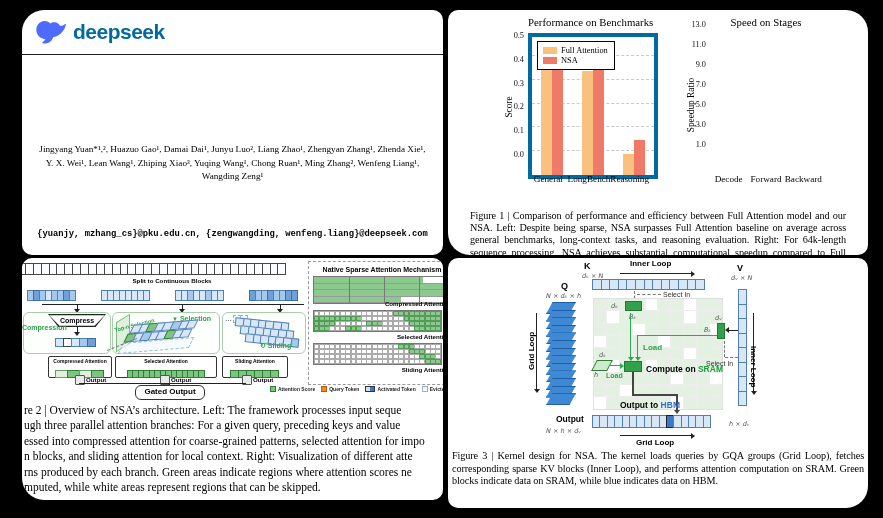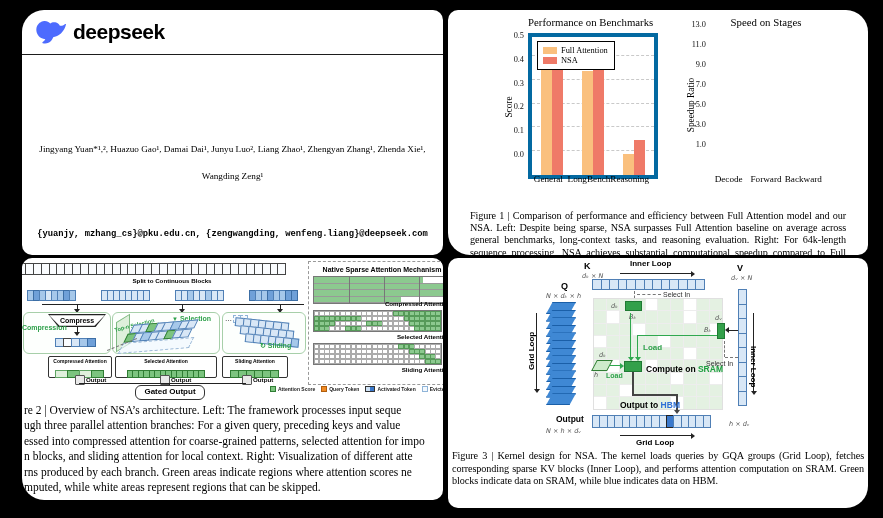--- a/index.html
+++ b/index.html
@@ -6,21 +6,21 @@
   .stage{position:relative;width:883px;height:518px;background:#000;overflow:hidden;
          font-family:"Liberation Serif",serif;}
   .card{position:absolute;background:#fff;overflow:hidden;border-radius:10px;}
   #card-tl{left:22px;top:10px;width:421px;height:245px;border-radius:22px 10px 10px 10px;}
   #card-tr{left:448px;top:10px;width:420px;height:245px;border-radius:10px 22px 10px 22px;}
   #card-bl{left:22px;top:258px;width:421px;height:242px;border-radius:10px 10px 10px 22px;}
   #card-br{left:448px;top:258px;width:420px;height:250px;border-radius:10px 10px 22px 10px;}
 
   
   .logo-row{position:absolute;left:12px;top:9px;display:flex;align-items:center;gap:5px;}
-  .logo-text{font:bold 21px "Liberation Sans",sans-serif;color:#000000;letter-spacing:-.5px;}
+  .logo-text{font:bold 21px "Liberation Sans",sans-serif;color:#0369a1;letter-spacing:-.5px;}
   .tl-rule{position:absolute;left:0;right:0;top:44px;border-top:1.6px solid #1d1d1d;}
   .tl-title{position:absolute;left:20px;right:20px;top:84px;margin:0;text-align:center;
             font:bold 14.5px "Liberation Serif",serif;line-height:1.35;}
   .tl-authors{position:absolute;left:6px;right:6px;top:133px;margin:0;text-align:center;
               font:9.2px "Liberation Serif",serif;line-height:13.5px;}
   .tl-affils{position:absolute;left:4px;right:4px;top:178px;margin:0;text-align:center;
              font:bold 9.2px "Liberation Serif",serif;line-height:13px;}
   .tl-email{position:absolute;left:2px;right:2px;top:219px;margin:0;text-align:center;
             font:bold 8.8px "Liberation Mono","DejaVu Sans Mono",monospace;}
 
@@ -131,21 +131,21 @@
 <div class="stage">
 
   <section class="card" id="card-tl">
     <div class="logo-row">
       <svg width="34" height="26" viewBox="0 0 36 27">
         <path fill="#4D6BFE" d="M33.9 5.2c-.3-.4-.9-.3-1.3 0-1.6 1.4-3.4 2-5.2 1.6-.9-1.9-2.6-3.2-4.8-3.6-2-.4-4 .1-5.4 1.2C15.5 2.3 12.6 1.3 9.6 2 6 2.8 3.2 5.7 2.6 9.3c-.7 4.3 1.3 8.5 5 10.6 1.4.8 2.9 1.2 4.4 1.3-.6 1.2-1.5 2.2-2.8 2.9-.5.3-.4 1 .1 1.2 3.4 1 6.7-.1 8.9-2.5 1-1.1 1.7-2.4 2.1-3.7 4.7-.8 9.3-3.9 11.8-8.7.9-1.7 1.4-3.5 1.8-5.2z"></path>
       </svg>
       <span class="logo-text">deepseek</span>
     </div>
     <div class="tl-rule"></div>
-    <p class="tl-authors"><span>Jingyang Yuan*¹,², Huazuo Gao¹, Damai Dai¹, Junyu Luo², Liang Zhao¹, Zhengyan Zhang¹, Zhenda Xie¹,</span><br><br><span>Wangding Zeng¹</span></p>
+    <p class="tl-authors"><span>Jingyang Yuan*¹,², Huazuo Gao¹, Damai Dai¹, Junyu Luo², Liang Zhao¹, Zhengyan Zhang¹, Zhenda Xie¹,</span><br><span>Y. X. Wei¹, Lean Wang¹, Zhiping Xiao³, Yuqing Wang¹, Chong Ruan¹, Ming Zhang², Wenfeng Liang¹,</span><br><span>Wangding Zeng¹</span></p>
     <p class="tl-email">{yuanjy, mzhang_cs}@pku.edu.cn, {zengwangding, wenfeng.liang}@deepseek.com</p>
   </section>
 
   <section class="card" id="card-tr">
     <div class="chart-block" style="left:46px;top:6px;">
       <div class="ctitle">Performance on Benchmarks</div>
       <div class="ylab" style="top:86px;">Score</div>
       <div class="yticks">
           <span class="ytick" style="bottom: 12px;">0.0</span>
           <span class="ytick" style="bottom: 35.7931px;">0.1</span>

